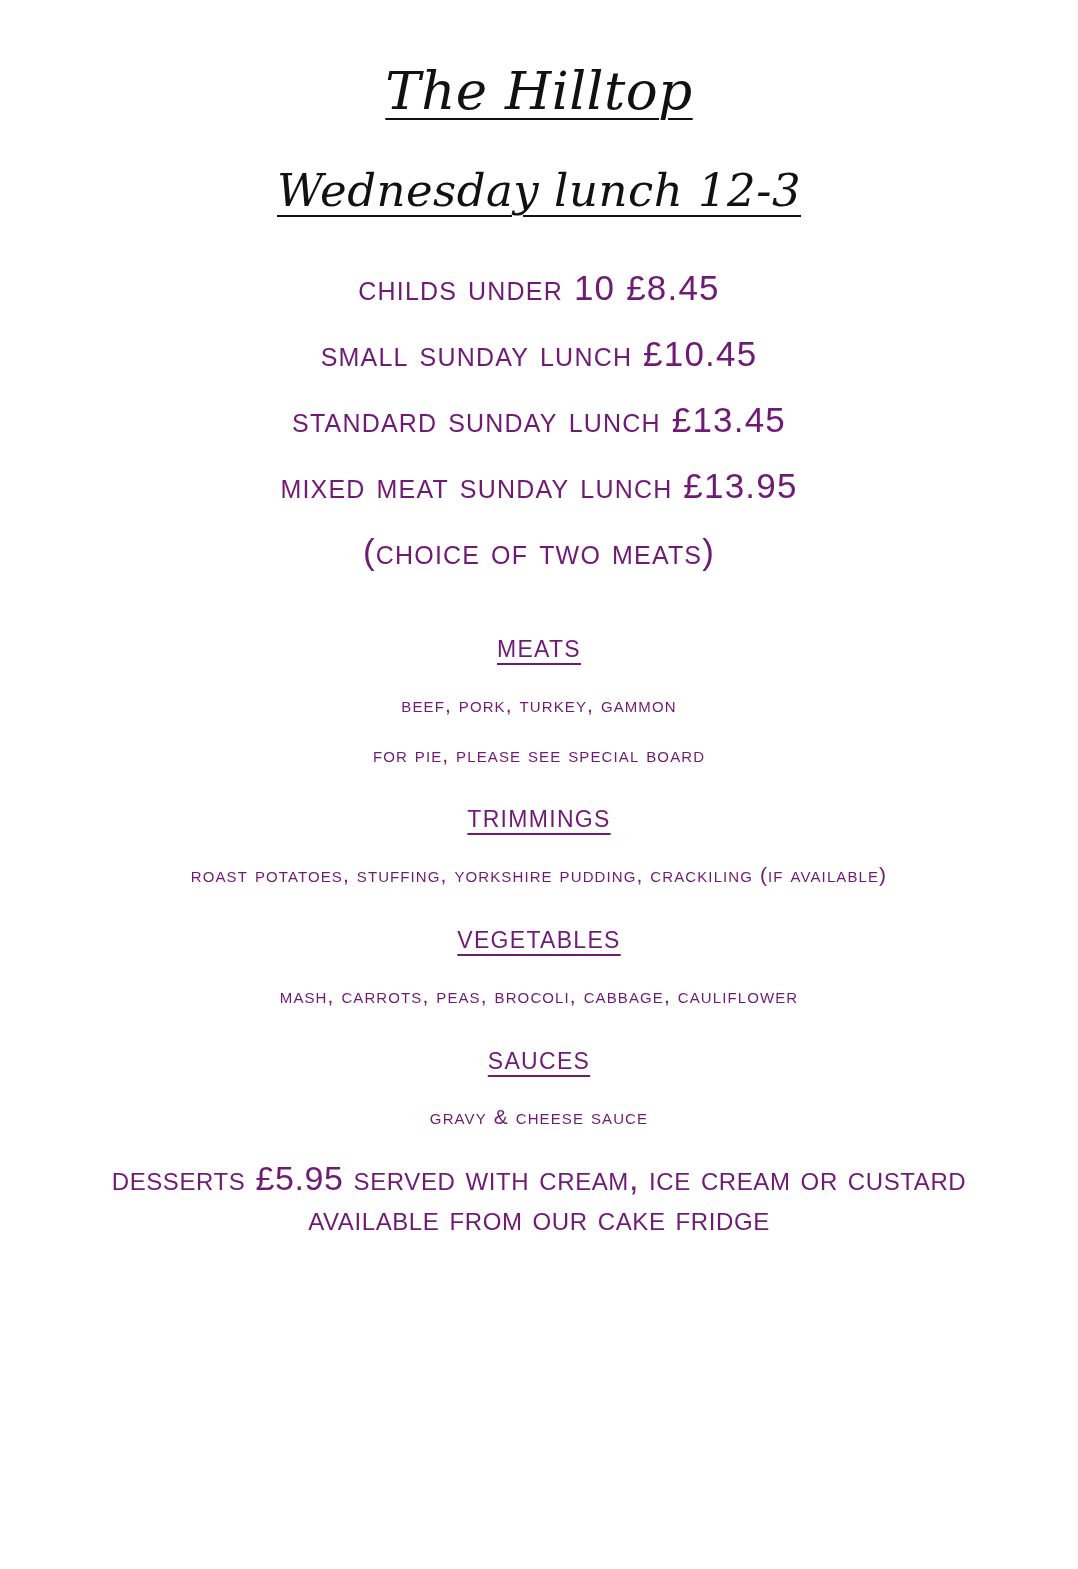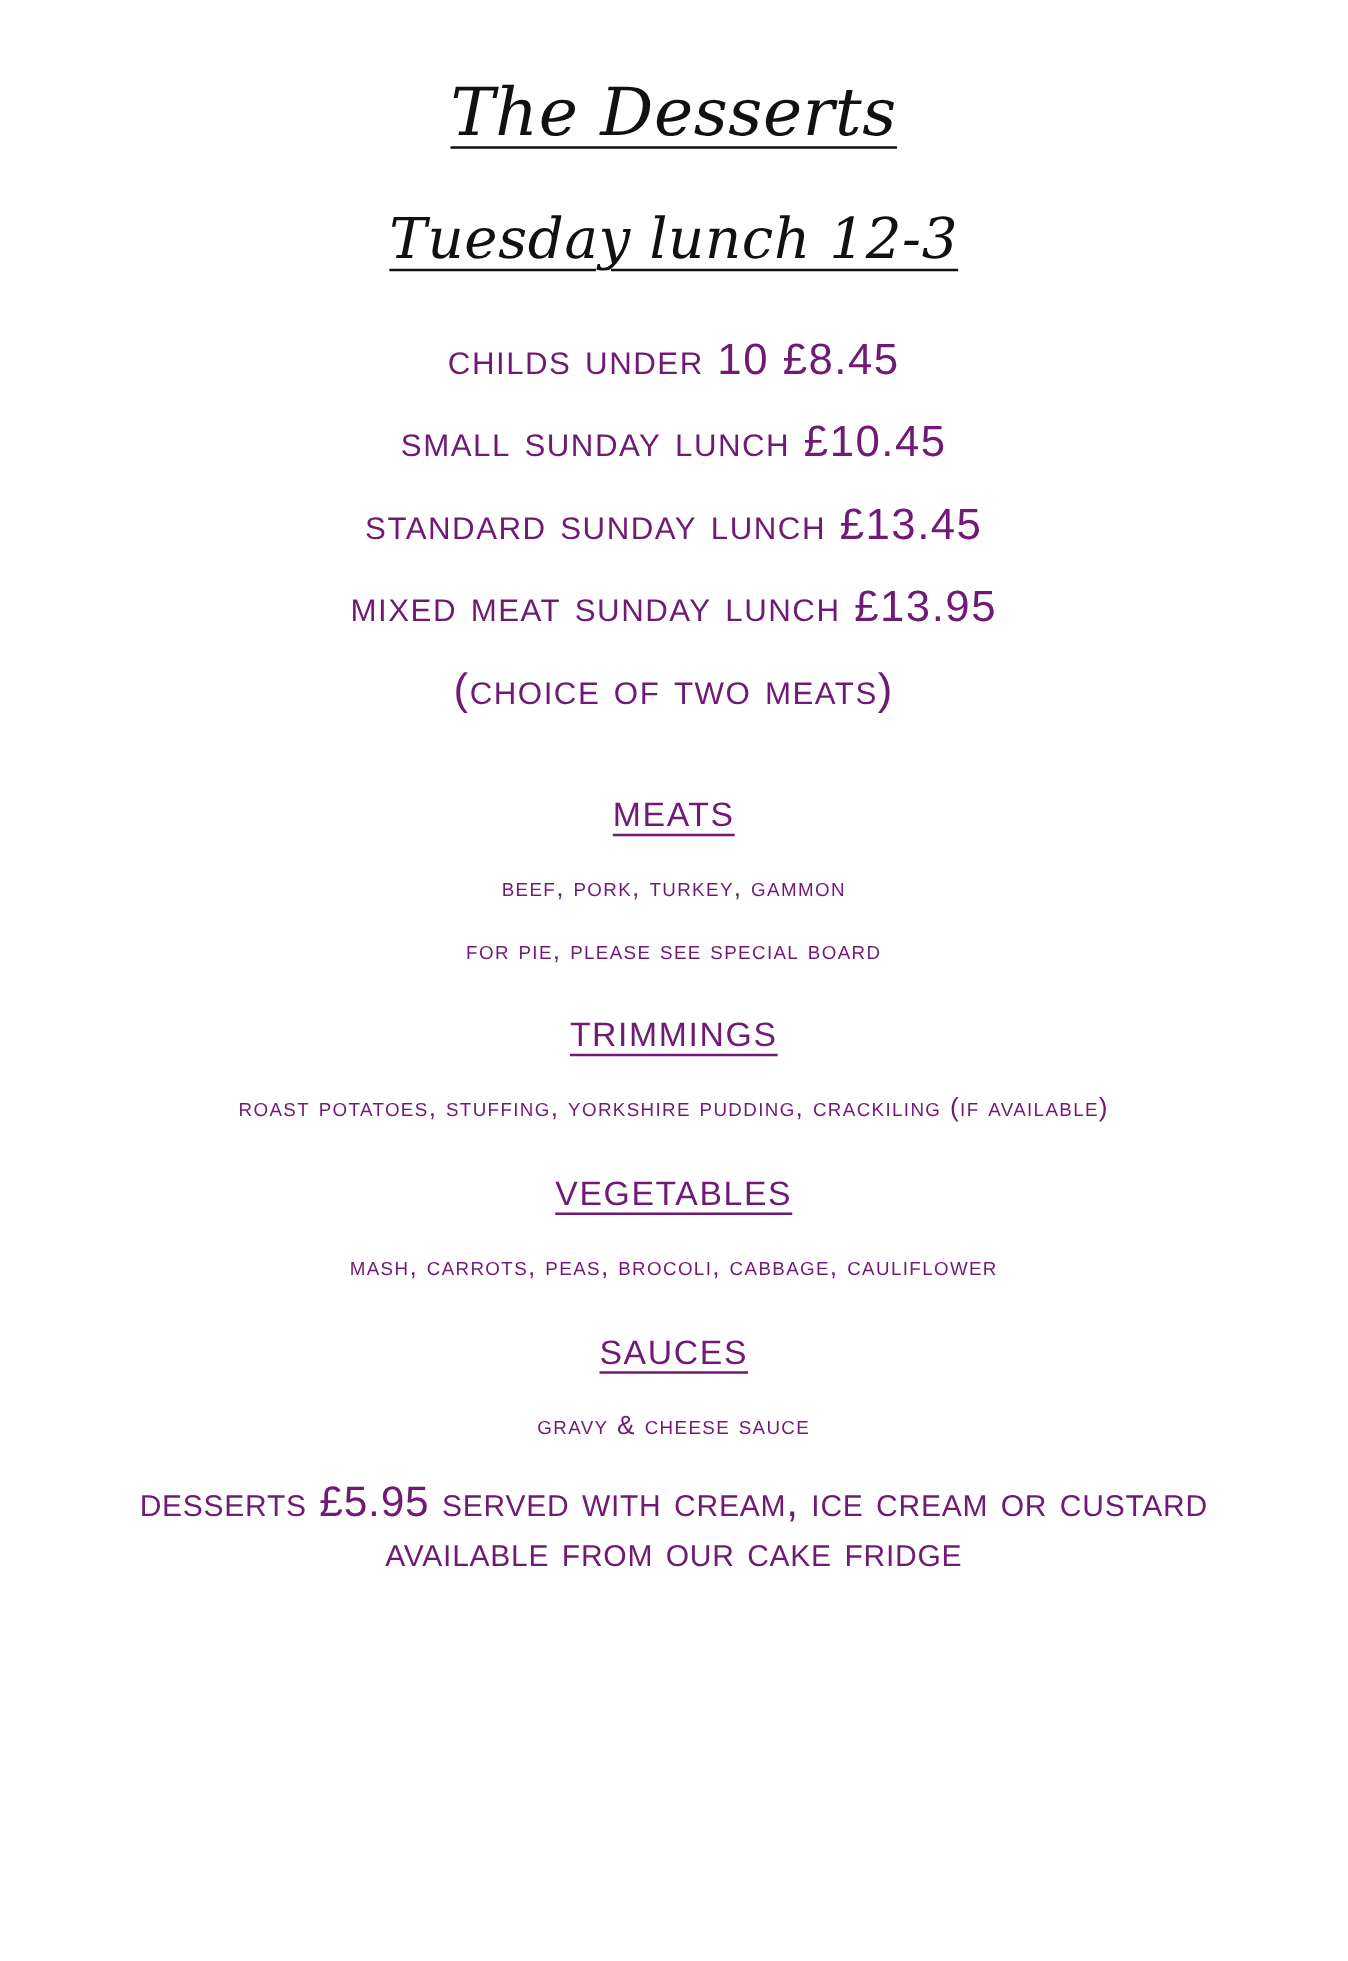--- a/index.html
+++ b/index.html
@@ -51,21 +51,21 @@
   }
   .price-line {
     font-size: 35px;
     line-height: 1.0;
     margin: 0 0 31px 0;
   }
   .price-line:last-of-type { margin-bottom: 0; }
   .prices { margin-bottom: 0; }
   .gap { height: 58px; }
   .section-head {
-    font-size: 39px;
+    font-size: 33px;
     margin: 0 0 28px 0;
     text-decoration: underline;
     text-underline-offset: 6px;
     text-decoration-thickness: 1.6px;
     letter-spacing: 1.3px;
   }
   .section-body {
     font-size: 21px;
     line-height: 1.18;
     margin: 0 0 30px 0;
@@ -82,23 +82,23 @@
     letter-spacing: 0.6px;
     padding: 0 18px;
     text-align: center;
   }
 </style>
 </head>
 <body>
 
 <div class="menu">
 
-  <div class="script title">The Desserts</div>
+  <div class="script title">The Hilltop</div>
 
-  <div class="script subtitle">Tuesday lunch 12-3</div>
+  <div class="script subtitle">Wednesday lunch 12-3</div>
 
   <div class="prices">
     <div class="sc price-line">Childs under 10 £8.45</div>
     <div class="sc price-line">Small Sunday lunch £10.45</div>
     <div class="sc price-line">Standard Sunday lunch £13.45</div>
     <div class="sc price-line">Mixed meat Sunday lunch £13.95</div>
     <div class="sc price-line">(Choice of two meats)</div>
   </div>
 
   <div class="gap"></div>

